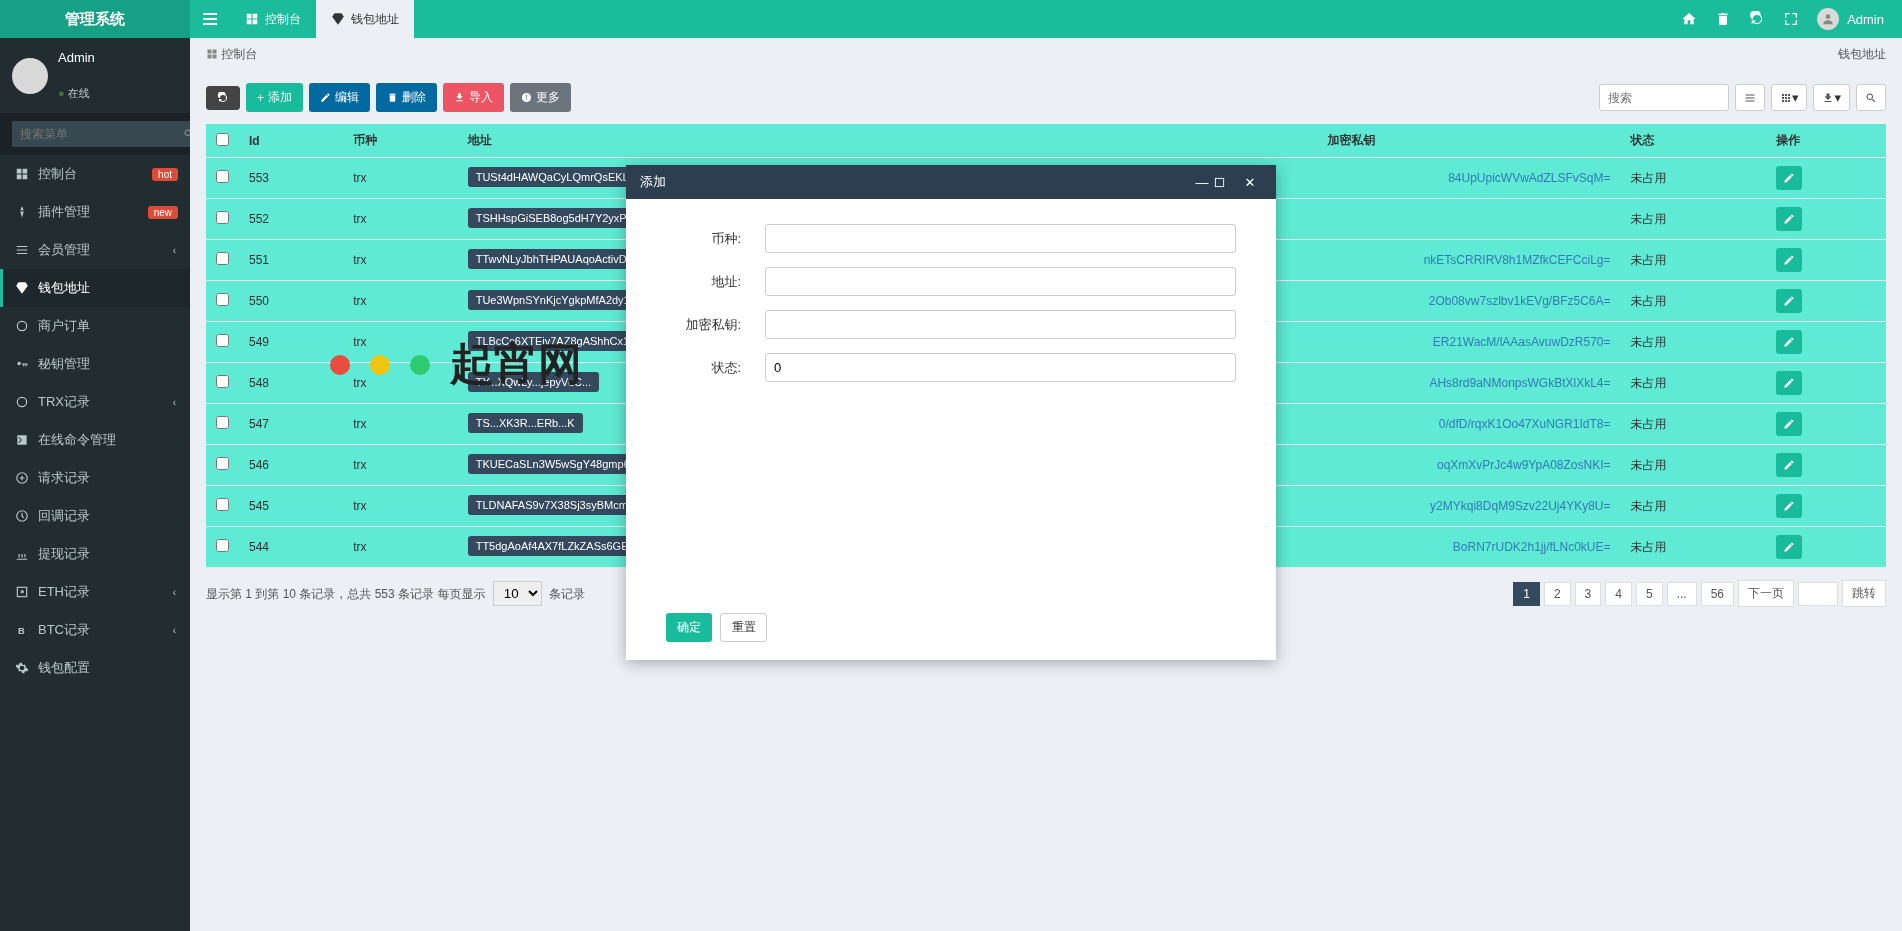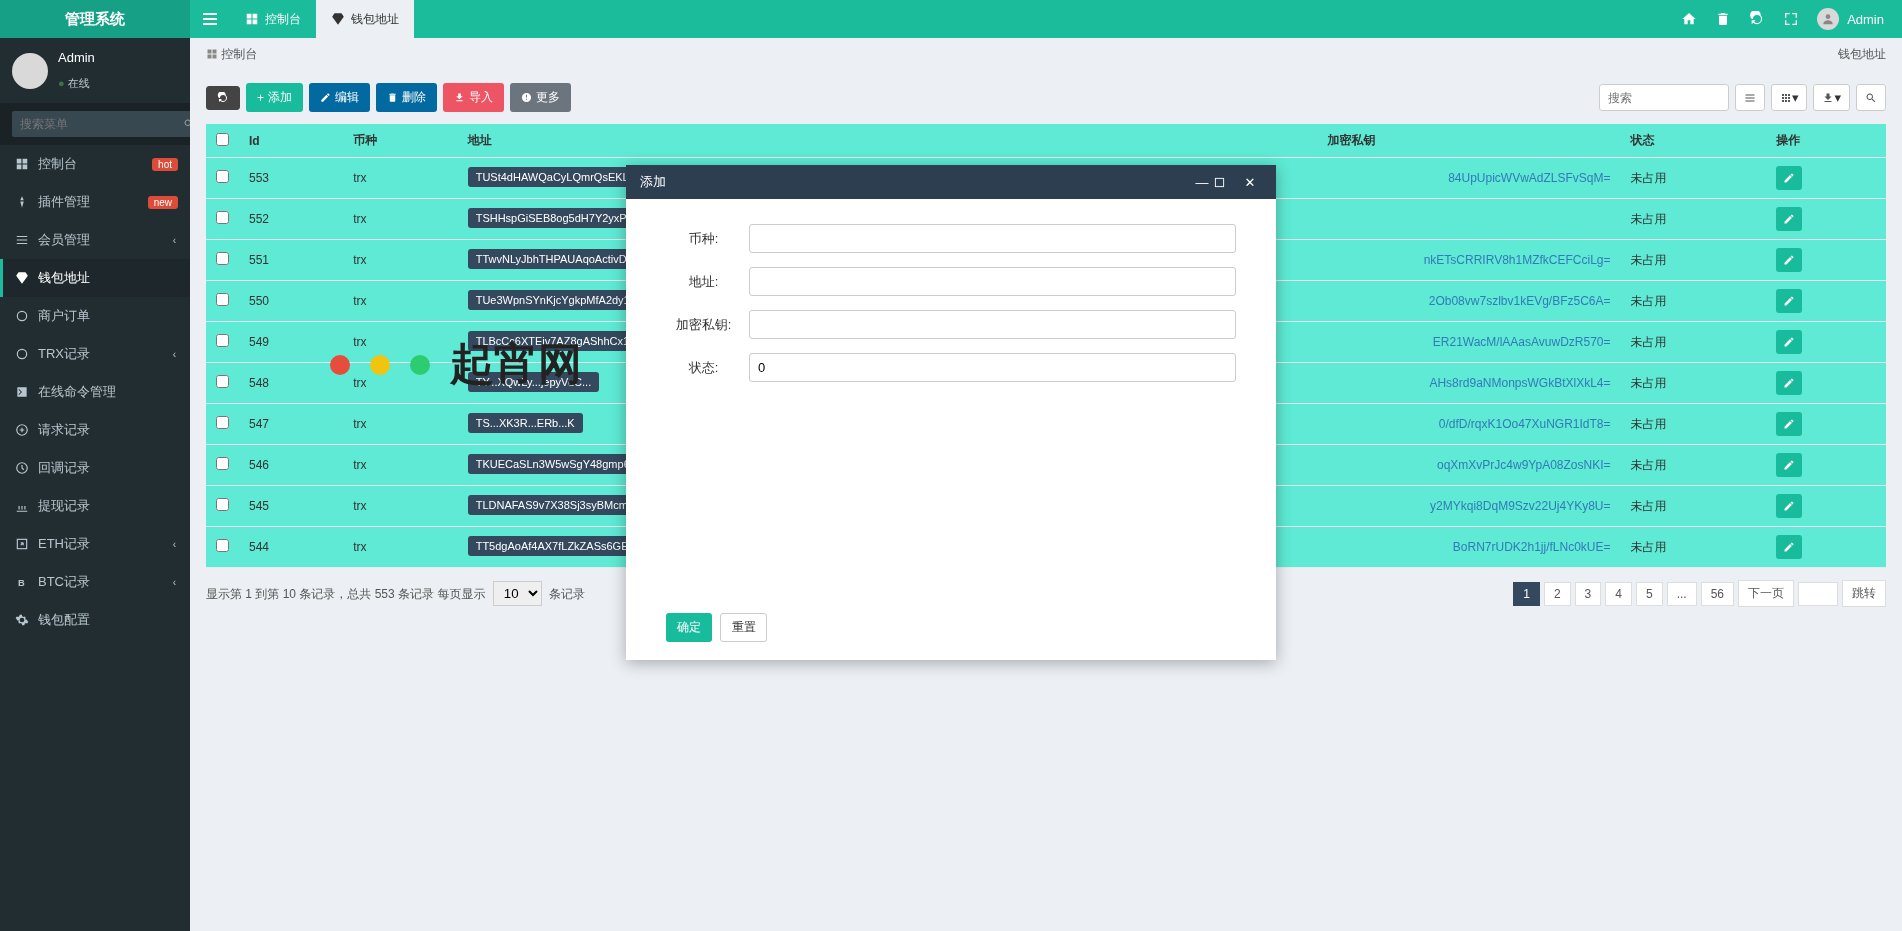--- a/index.html
+++ b/index.html
@@ -14,21 +14,21 @@
 .nav-tab { height: 38px; padding: 0 15px; display: flex; align-items: center; gap: 6px; cursor: pointer; font-size: 12px; }
 .nav-tab.active { background: #ecf0f5; color: #333; }
 .nav-tab .ico { width: 14px; height: 14px; display: inline-flex; align-items: center; justify-content: center; }
 .top-right { margin-left: auto; display: flex; align-items: center; padding-right: 18px; gap: 18px; }
 .top-right .ticon { width: 16px; height: 16px; cursor: pointer; }
 .avatar-sm { width: 22px; height: 22px; border-radius: 50%; background: #d9d9d9; display: flex; align-items: center; justify-content: center; }
 .sidebar { position: fixed; left: 0; top: 38px; width: 190px; bottom: 0; background: #222d32; color: #b8c7ce; overflow-y: auto; }
 .user-panel { padding: 12px; display: flex; align-items: center; gap: 10px; }
 .user-panel .avatar { width: 36px; height: 36px; border-radius: 50%; background: #d9d9d9; }
 .user-panel .name { color: #fff; font-size: 13px; }
-.user-panel .status { font-size: 11px; color: #b8c7ce; margin-top: 11px; }
+.user-panel .status { font-size: 11px; color: #b8c7ce; margin-top: 21px; }
 .user-panel .status::before { content: "●"; color: #3c763d; margin-right: 3px; }
 .search-box { padding: 8px 12px; background: #1a2226; display: flex; }
 .search-box input { flex: 1; background: #374850; border: none; color: #ccc; padding: 6px 8px; font-size: 12px; border-radius: 2px 0 0 2px; }
 .search-box .sbtn { width: 30px; background: #374850; display: flex; align-items: center; justify-content: center; border-radius: 0 2px 2px 0; cursor: pointer; }
 .menu { list-style: none; }
 .menu li { display: flex; align-items: center; padding: 10px 14px; cursor: pointer; font-size: 13px; position: relative; }
 .menu li.active { background: #1e282c; color: #fff; border-left: 3px solid #1abc9c; padding-left: 11px; }
 .menu li .micon { width: 16px; margin-right: 8px; display: inline-flex; align-items: center; justify-content: center; }
 .menu li .badge { position: absolute; right: 12px; font-size: 10px; padding: 1px 6px; border-radius: 3px; }
 .badge.hot { background: #dd4b39; color: #fff; }
@@ -60,21 +60,21 @@
 .pagination { display: flex; gap: 4px; align-items: center; }
 .pagination .pg { border: 1px solid #ddd; padding: 4px 9px; cursor: pointer; background: #fff; font-size: 12px; }
 .pagination .pg.active { background: #34495e; color: #fff; border-color: #34495e; }
 .pagination input { border: 1px solid #ddd; width: 40px; padding: 4px; font-size: 12px; }
 .modal { position: fixed; top: 165px; left: 50%; transform: translateX(-50%); width: 650px; background: #fff; box-shadow: 0 3px 15px rgba(0,0,0,0.3); z-index: 1000; }
 .modal-header { background: #2c3e50; color: #fff; padding: 8px 14px; font-size: 13px; display: flex; align-items: center; }
 .modal-header .title { flex: 1; }
 .modal-header .wbtn { width: 24px; text-align: center; cursor: pointer; font-size: 13px; }
 .modal-body { padding: 25px 40px 10px; min-height: 400px; }
 .form-row { display: flex; align-items: center; margin-bottom: 14px; }
-.form-row label { width: 75px; text-align: center; font-size: 13px; color: #333; margin-right: 8px; }
+.form-row label { width: 75px; text-align: right; font-size: 13px; color: #333; margin-right: 24px; }
 .form-row input { flex: 1; border: 1px solid #ccc; padding: 6px 8px; font-size: 13px; border-radius: 3px; }
 .modal-footer { padding: 14px 40px 18px; display:flex; gap:8px; }
 svg { display: block; }
 .watermark { position: absolute; left: 330px; top: 335px; font-size: 44px; font-weight: bold; color: #222; z-index: 5; display:flex; align-items:center; gap:20px; }
 .watermark .dot { width:20px; height:20px; border-radius:50%; }
 </style>
 </head>
 <body>
 
 <div class="top-header">
@@ -183,20 +183,28 @@
         </span>
         <span>钱包地址</span>
       </li>
       <li>
         <span class="micon">
           <svg width="14" height="14" viewBox="0 0 24 24" fill="none" stroke="currentColor" stroke-width="2">
             <circle cx="12" cy="12" r="8"></circle>
           </svg>
         </span>
         <span>商户订单</span>
+      </li>
+      <li>
+        <span class="micon">
+          <svg width="14" height="14" viewBox="0 0 24 24" fill="currentColor">
+            <path d="M7 14a3 3 0 110-6 3 3 0 010 6zm5-3h10v2h-2v3h-2v-3h-2v3h-2v-3h-2v-2z"></path>
+          </svg>
+        </span>
+        <span>秘钥管理</span>
       </li>
       <li>
         <span class="micon">
           <svg width="14" height="14" viewBox="0 0 24 24" fill="none" stroke="currentColor" stroke-width="2">
             <circle cx="12" cy="12" r="8"></circle>
           </svg>
         </span>
         <span>TRX记录</span>
         <span class="caret">‹</span>
       </li>

